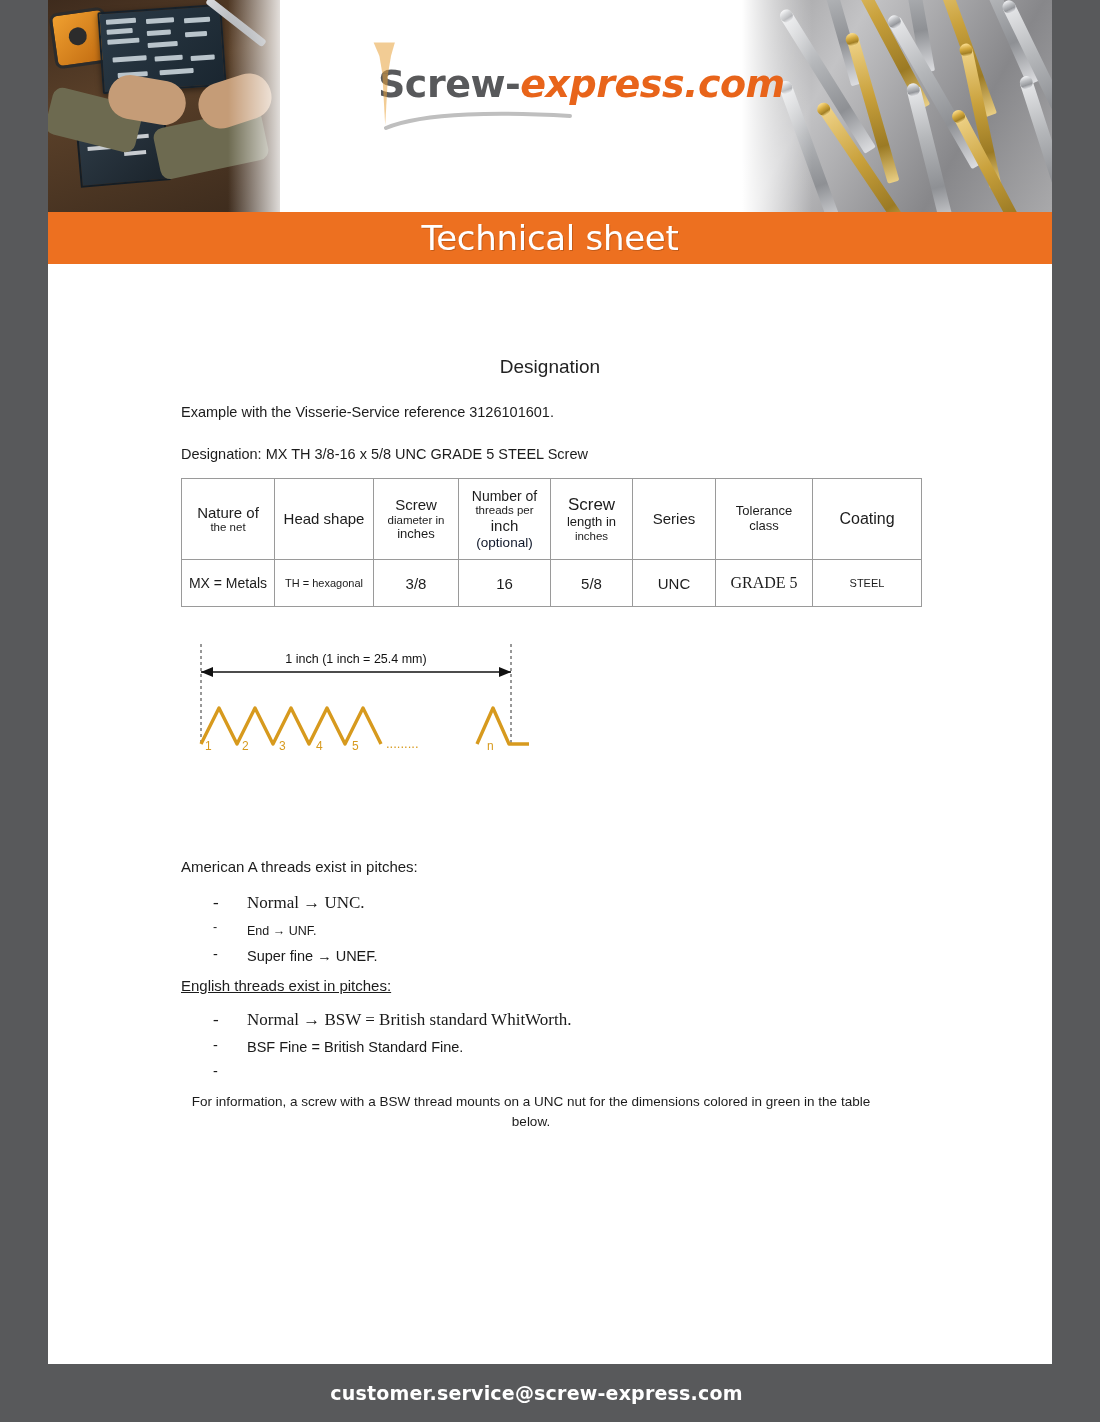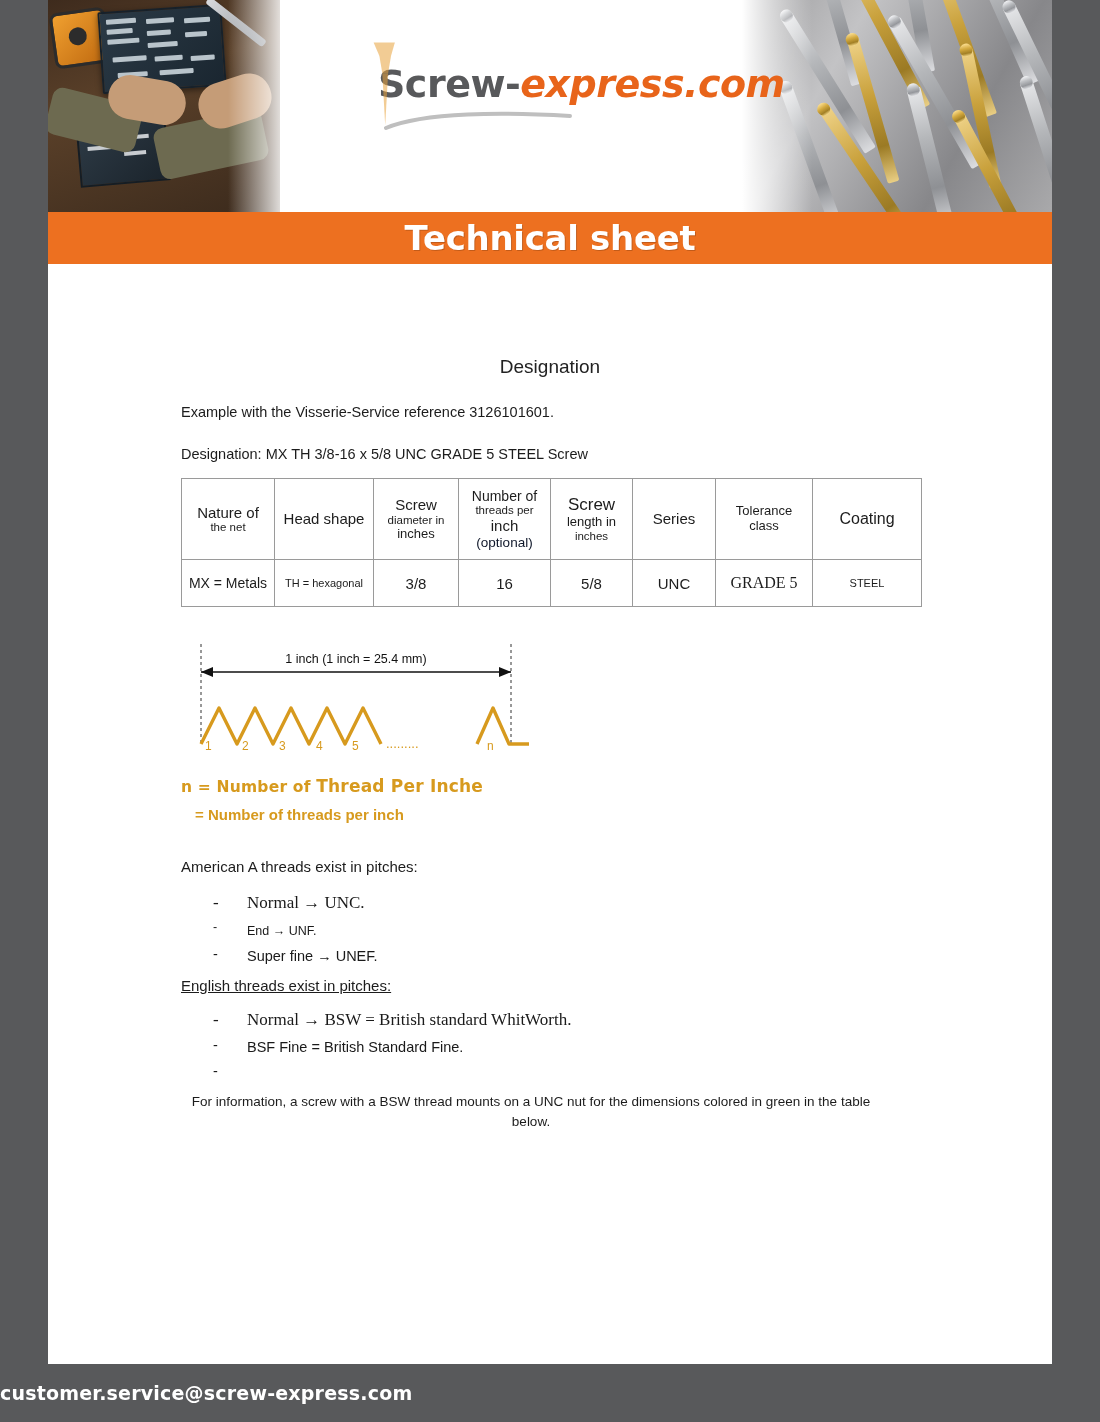--- a/index.html
+++ b/index.html
@@ -196,21 +196,21 @@
     height: 52px;
     background: #ed7020;
     display: flex;
     align-items: center;
     justify-content: center;
   }
   .title-band h1 {
     margin: 0;
     font-family: "DejaVu Sans", sans-serif;
     font-size: 34px;
-    font-weight: bold;
+    font-weight: normal;
     color: #ffffff;
     letter-spacing: -0.3px;
     text-shadow: 1px 1px 0 rgba(0,0,0,.18);
   }
 
   
   .content {
     position: absolute;
     left: 48px; top: 264px;
     width: 1004px;
@@ -316,21 +316,21 @@
 
   
   .footer {
     position: absolute;
     left: 0; bottom: 0;
     width: 1100px;
     height: 58px;
     background: #58595b;
     display: flex;
     align-items: center;
-    justify-content: flex-start;
+    justify-content: center;
     padding-right: 27px;
     box-sizing: border-box;
   }
   .footer-mail {
     font-family: "DejaVu Sans", sans-serif;
     font-size: 19px;
     font-weight: bold;
     color: #ffffff;
     letter-spacing: .2px;
   }
@@ -506,24 +506,20 @@
 
         <text x="24" y="114" font-family="Liberation Sans, sans-serif" font-size="12" fill="#d79a1e">1</text>
         <text x="61" y="114" font-family="Liberation Sans, sans-serif" font-size="12" fill="#d79a1e">2</text>
         <text x="98" y="114" font-family="Liberation Sans, sans-serif" font-size="12" fill="#d79a1e">3</text>
         <text x="135" y="114" font-family="Liberation Sans, sans-serif" font-size="12" fill="#d79a1e">4</text>
         <text x="171" y="114" font-family="Liberation Sans, sans-serif" font-size="12" fill="#d79a1e">5</text>
         <text x="306" y="114" font-family="Liberation Sans, sans-serif" font-size="12" fill="#d79a1e">n</text>
       </svg>
     </div>
 
-    <div class="fig-caption">
-      <div class="fig-line1"><span>n = Number of </span><span class="big">Thread Per Inche</span></div>
-      <div class="fig-line2">= Number of threads per inch</div>
-    </div>
 
     <div class="para p-american">American A threads exist in pitches:</div>
     <ul class="bullets b-american">
       <li><span class="dash sz-serif">-</span><span class="sz-serif">Normal → UNC.</span></li>
       <li><span class="dash sz-small">-</span><span class="sz-small">End → UNF.</span></li>
       <li><span class="dash sz-norm">-</span><span class="sz-norm">Super fine → UNEF.</span></li>
     </ul>
 
     <div class="para p-english">English threads exist in pitches:</div>
     <ul class="bullets b-english">

